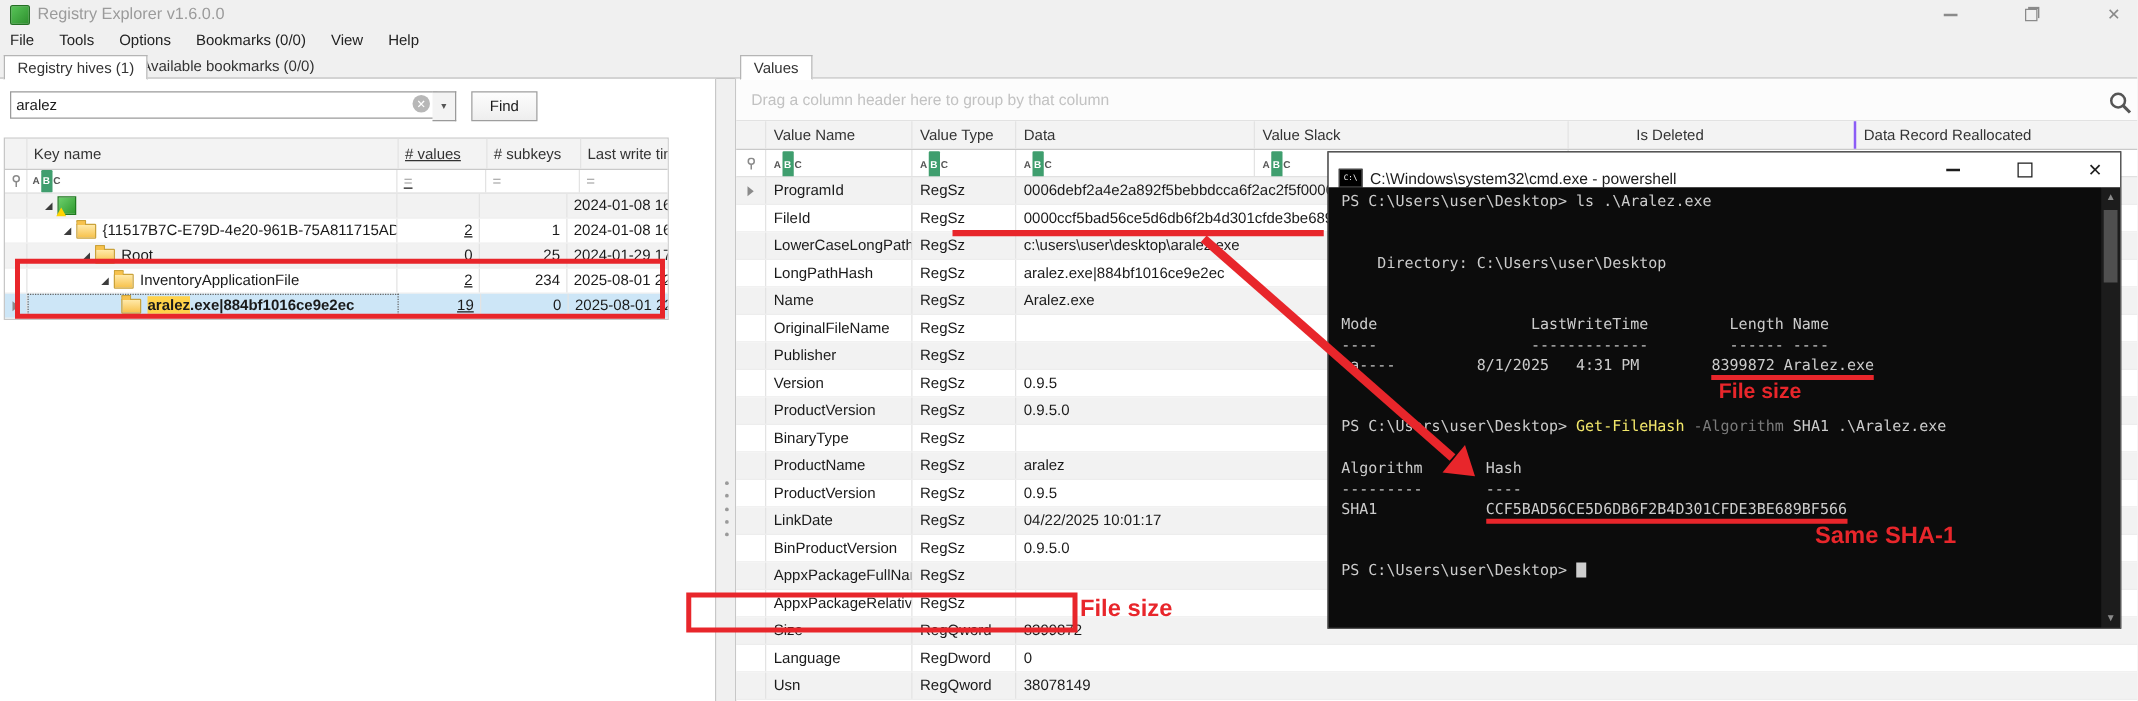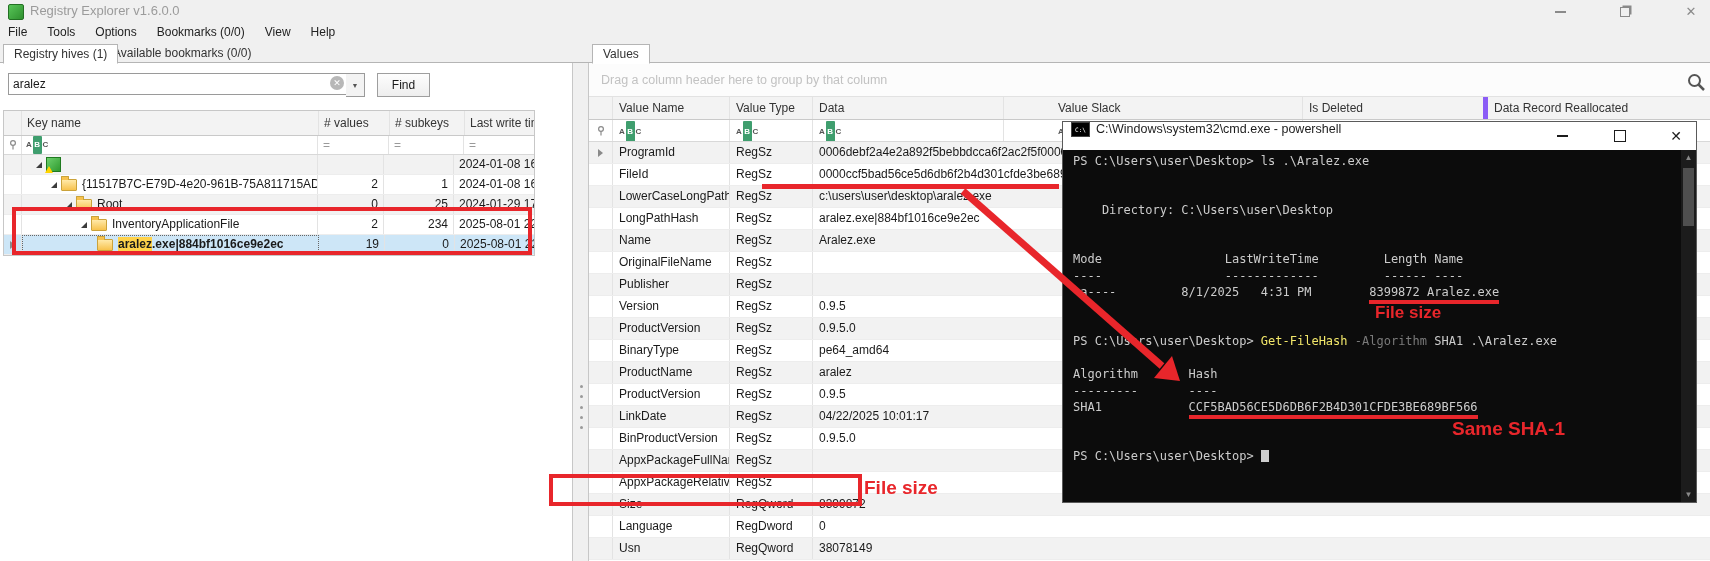--- a/index.html
+++ b/index.html
@@ -42,21 +42,21 @@
             display:flex;align-items:center;justify-content:center;}
 
   
   #tree-grid{left:3px;top:47px;width:530px;background:#fff;border:1px solid #c7c7c7;}
   .t-row{display:flex;height:19px;line-height:19px;border-bottom:1px solid #ededed;background:#fff;}
   .t-row.alt{background:#f2f2f2;}
   .t-row.header{height:24px;line-height:24px;background:#f3f3f3;border-bottom:1px solid #c9c9c9;color:#333;justify-content:center;}
   .t-row.filter{height:18px;line-height:18px;border-bottom:1px solid #d8d8d8;}
   .t-c0{width:17px;border-right:1px solid #e3e3e3;flex:none;display:flex;align-items:center;justify-content:center;}
   .t-c1{width:291px;border-right:1px solid #e3e3e3;flex:none;padding-left:4px;display:flex;align-items:center;overflow:hidden;white-space:nowrap;}
-  .t-c2{width:60px;border-right:1px solid #e3e3e3;flex:none;text-align:right;padding-right:5px;}
+  .t-c2{width:60px;border-right:1px solid #e3e3e3;flex:none;text-align:right;padding-right:5px;text-decoration:underline;}
   .t-c3{width:64px;border-right:1px solid #e3e3e3;flex:none;text-align:right;padding-right:5px;}
   .t-c4{flex:1;padding-left:5px;overflow:hidden;white-space:nowrap;}
   .t-row.header .t-c1,.t-row.header .t-c4{padding-left:5px;}
   .t-row.header .t-c2,.t-row.header .t-c3{text-align:left;padding-left:5px;}
   .t-row.selected{background:#cde6f7;}
   .t-row.selected .t-c1{border:1px dotted #666;}
   .hl{background:#ffd24a;font-weight:bold;}
   .b{font-weight:bold;}
   .indent{flex:none;height:1px;}
   .exp{flex:none;width:0;height:0;border-bottom:6px solid #3c3c3c;border-left:6px solid transparent;margin-right:4px;}
@@ -85,33 +85,33 @@
   #values-grid{left:0;top:34px;width:1122px;}
   .v-row{display:flex;height:21px;line-height:21px;border-bottom:1px solid #ededed;background:#fff;position:relative;}
   .v-row.alt{background:#f2f2f2;}
   .v-row.header{height:22px;line-height:22px;background:#f3f3f3;border-bottom:1px solid #c9c9c9;color:#333;}
   .v-row.filter{height:21px;border-bottom:1px solid #d8d8d8;}
   .v-c0{width:23px;flex:none;border-right:1px solid #e3e3e3;display:flex;align-items:center;justify-content:center;}
   .v-c1{width:110px;flex:none;border-right:1px solid #e3e3e3;padding-left:6px;overflow:hidden;white-space:nowrap;}
   .v-c2{width:76px;flex:none;border-right:1px solid #e3e3e3;padding-left:6px;overflow:hidden;white-space:nowrap;}
   .v-c3{width:184px;flex:none;padding-left:6px;white-space:nowrap;overflow:visible;z-index:1;}
   .v-row.header .v-c3,.v-row.filter .v-c3{border-right:1px solid #e3e3e3;overflow:hidden;}
-  .v-c4{width:244px;flex:none;border-right:1px solid #e3e3e3;padding-left:6px;overflow:hidden;white-space:nowrap;margin-left:48px;}
+  .v-c4{width:244px;flex:none;border-right:1px solid #e3e3e3;padding-left:6px;overflow:hidden;white-space:nowrap;}
   .v-row .v-c4{border-right:none;}
   .v-row.header .v-c4,.v-row.filter .v-c4{border-right:1px solid #e3e3e3;}
   .v-c5{width:174px;flex:none;border-right:1px solid #e3e3e3;padding-left:6px;overflow:hidden;white-space:nowrap;}
   .v-row .v-c5{border-right:none;}
-  .v-row.header .v-c5{border-right:5px solid #8b5cf6;}
+  .v-row.header .v-c5{border-right:2px solid #8b5cf6;margin-left:48px;}
   .v-c6{flex:1;padding-left:6px;overflow:hidden;white-space:nowrap;}
   #search-glass{left:1686px;top:72px;width:20px;height:20px;}
 
   
   #cmd{left:1062px;top:121px;width:635px;height:382px;z-index:5;border:1px solid #5a5a5a;box-sizing:border-box;
        background:#0c0c0c;}
-  #cmd-titlebar{position:absolute;left:0;top:0;width:100%;height:28px;background:#fff;display:flex;align-items:flex-start;}
+  #cmd-titlebar{position:absolute;left:0;top:0;width:100%;height:28px;background:#fff;display:flex;align-items:flex-end;}
   #cmd-icon{width:17px;height:13px;background:#000;color:#fff;font-size:6px;line-height:13px;text-align:center;
             margin:0 6px 0 8px;font-family:"DejaVu Sans Mono",monospace;border:1px solid #444;}
   #cmd-title{font-size:12.5px;color:#1c1c1c;}
   .cbtn{position:absolute;top:3px;width:34px;height:22px;display:flex;align-items:center;justify-content:center;color:#1c1c1c;}
   #cmd-min{left:482px;} #cmd-max{left:540px;} #cmd-close{left:596px;}
   #cmd-min i{display:block;width:11px;height:1.5px;background:#1c1c1c;}
   #cmd-max i{display:block;width:10px;height:10px;border:1.5px solid #1c1c1c;}
   #cmd-close{font-size:14px;}
   #console{position:absolute;left:0;top:28px;right:15px;bottom:0;background:#0c0c0c;overflow:hidden;
            font-family:"DejaVu Sans Mono",monospace;font-size:12px;line-height:16.4px;color:#cccccc;
@@ -375,21 +375,20 @@
           <div class="v-c2">RegSz</div>
           <div class="v-c3">0.9.5.0</div>
           <div class="v-c4"></div>
           <div class="v-c5"></div>
           <div class="v-c6"></div>
         </div>
         <div class="v-row">
           <div class="v-c0"></div>
           <div class="v-c1">BinaryType</div>
           <div class="v-c2">RegSz</div>
-          <div class="v-c3">pe64_amd64</div>
           <div class="v-c4"></div>
           <div class="v-c5"></div>
           <div class="v-c6"></div>
         </div>
         <div class="v-row alt">
           <div class="v-c0"></div>
           <div class="v-c1">ProductName</div>
           <div class="v-c2">RegSz</div>
           <div class="v-c3">aralez</div>
           <div class="v-c4"></div>

